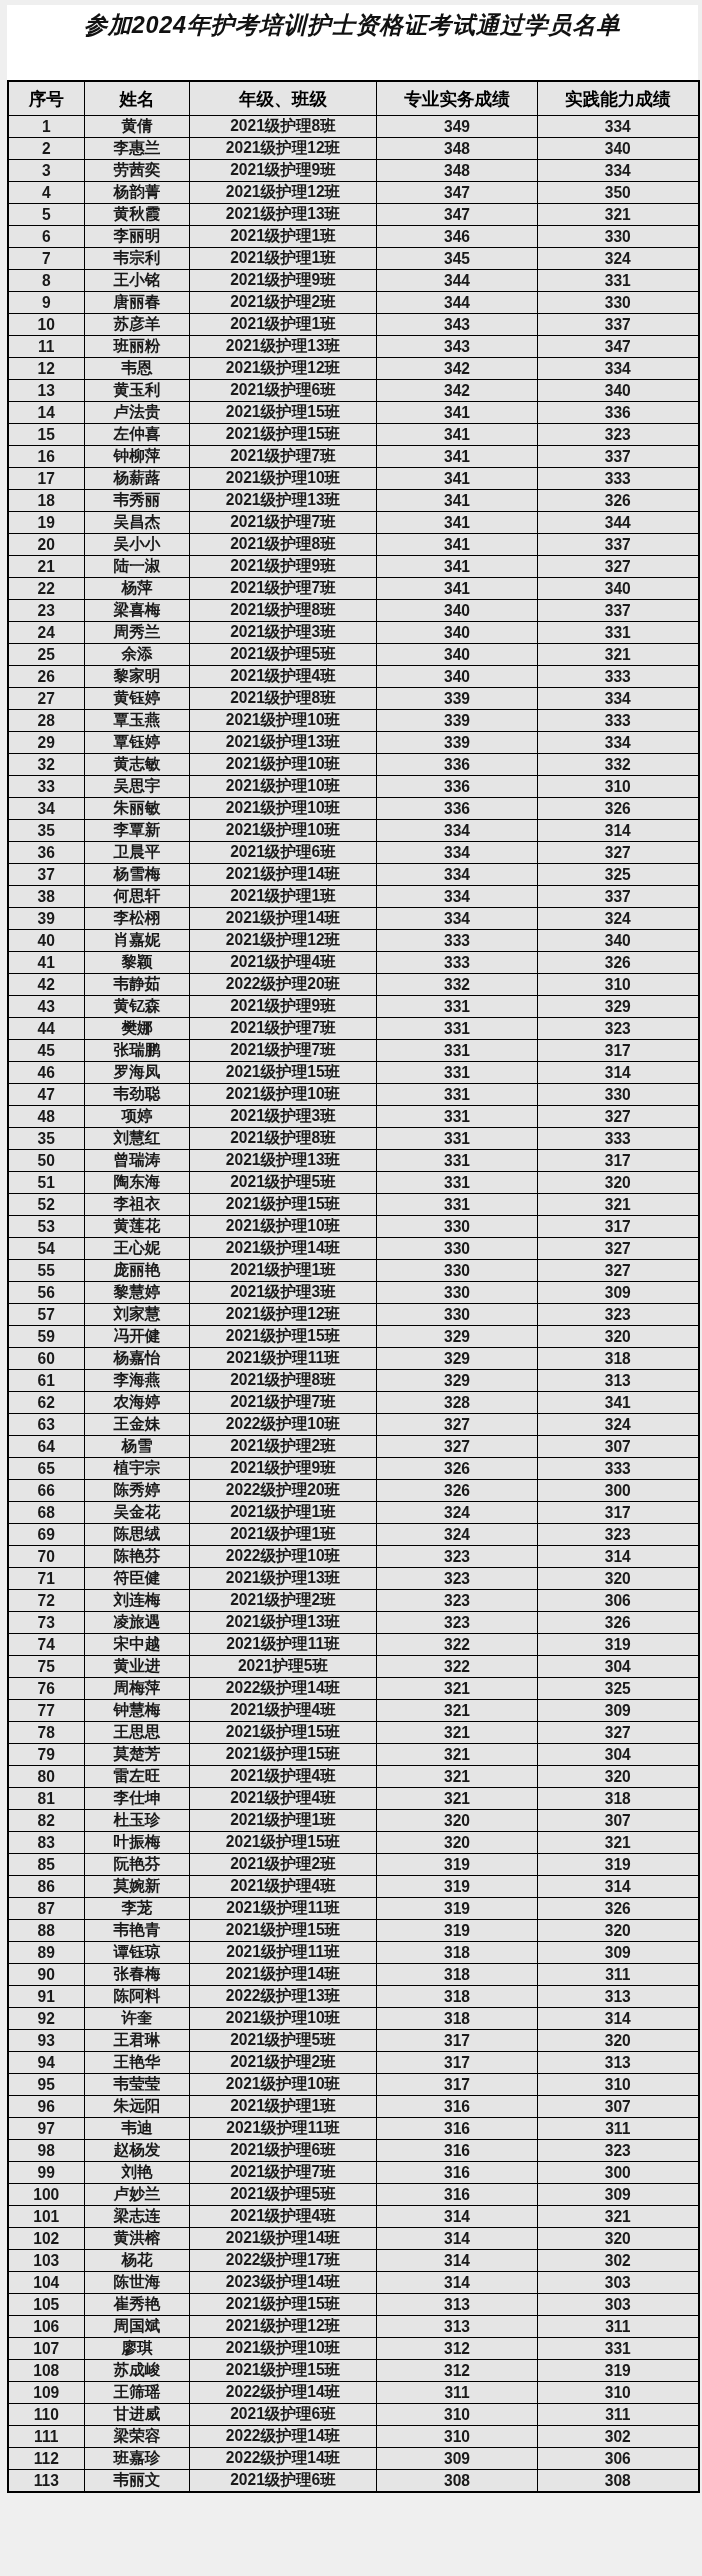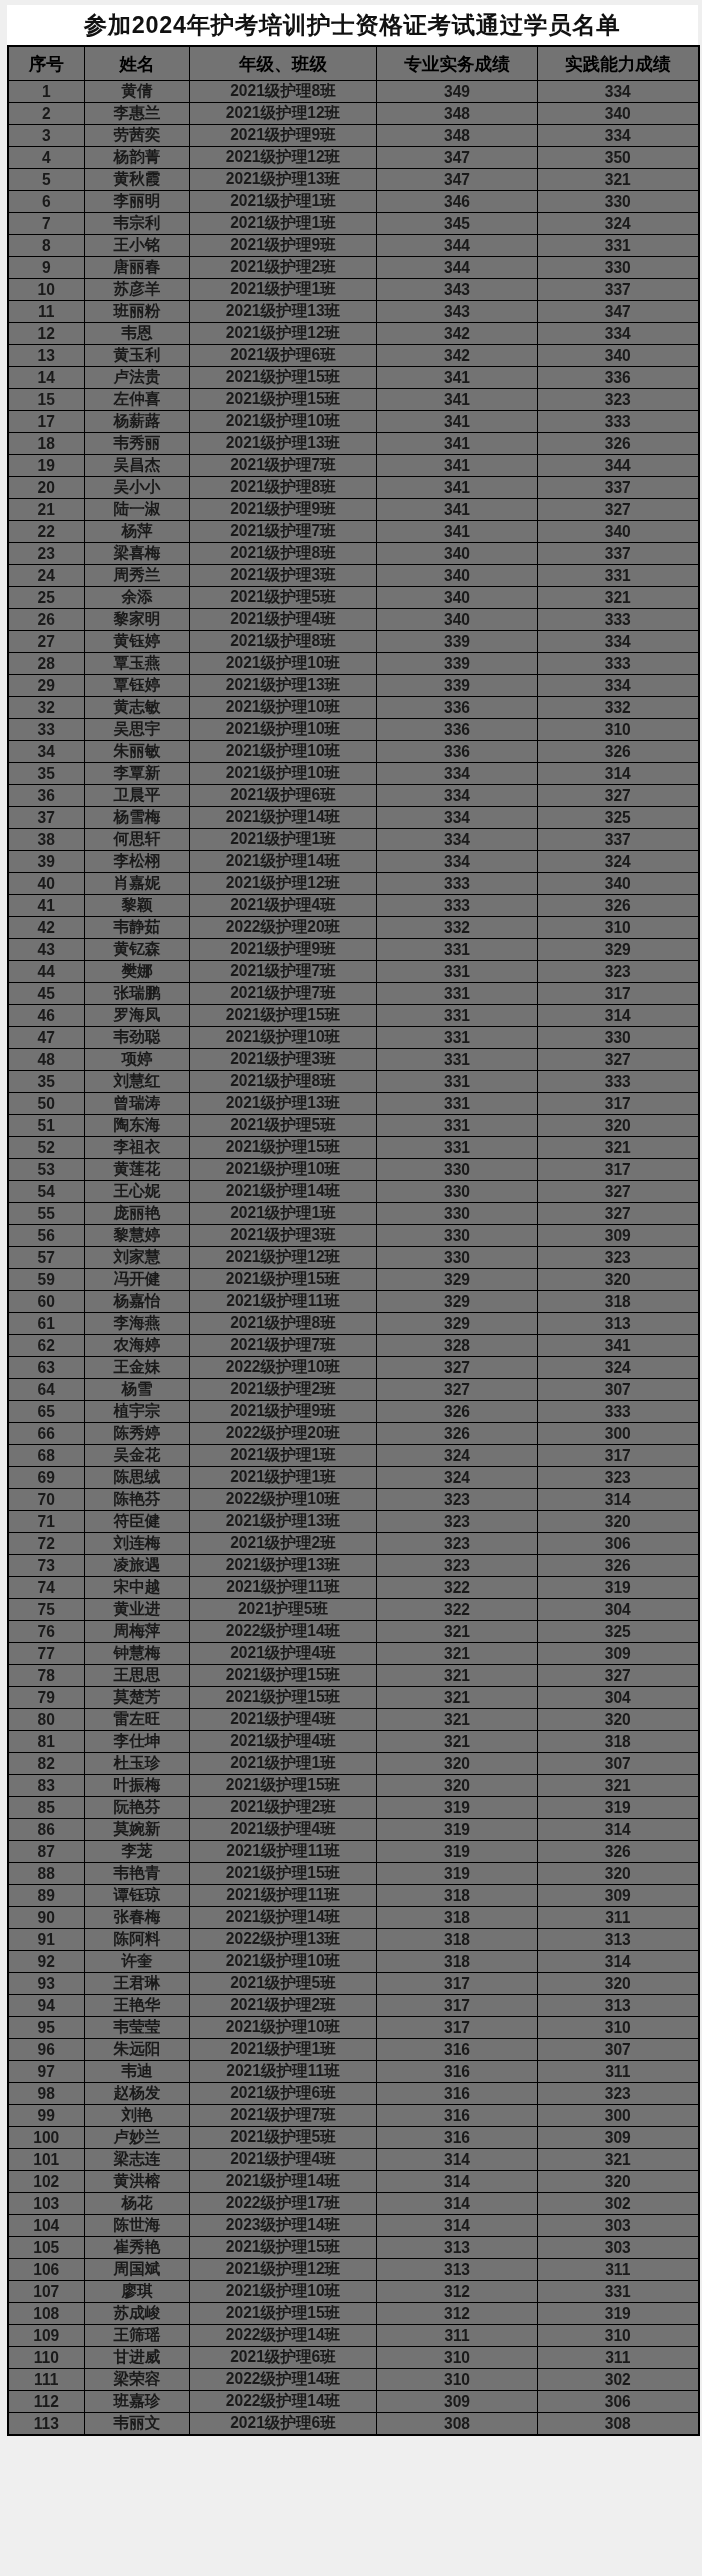--- a/index.html
+++ b/index.html
@@ -9,29 +9,30 @@
     font-family:"Liberation Sans","DejaVu Sans",sans-serif;
     color:#111;
     position:relative;
   }
   .card {
     position:absolute; left:6.5px; top:5.2px; width:691px;
     background:#ffffff;
   }
   .title-band {
     height:40px;
-    display:flex; align-items:center; justify-content:center;
+    display:flex; align-items:center; justify-content:center;font-style:italic;
   }
   .title-band h1 {
     margin:0; font-size:23.4px; font-weight:bold; color:#111;
     letter-spacing:0.7px; white-space:nowrap;
   }
   table.roster {
     border-collapse:collapse; table-layout:fixed; width:691px;
-    background:#737373;
+    background:#e5e5e5;
+    margin-top:35px;
   }
   table.roster th, table.roster td {
     border:1.3px solid #000;
     text-align:center; vertical-align:middle;
     padding:0; overflow:hidden; white-space:nowrap;
   }
   table.roster { border:2px solid #000; }
   table.roster thead th {
     height:33px; font-size:17.6px; font-weight:bold; color:#000;
   }
@@ -163,20 +164,27 @@
           <td>336</td>
         </tr>
         <tr>
           <td>15</td>
           <td>左仲喜</td>
           <td>2021级护理15班</td>
           <td>341</td>
           <td>323</td>
         </tr>
         <tr>
+          <td>16</td>
+          <td>钟柳萍</td>
+          <td>2021级护理7班</td>
+          <td>341</td>
+          <td>337</td>
+        </tr>
+        <tr>
           <td>17</td>
           <td>杨薪蕗</td>
           <td>2021级护理10班</td>
           <td>341</td>
           <td>333</td>
         </tr>
         <tr>
           <td>18</td>
           <td>韦秀丽</td>
           <td>2021级护理13班</td>

